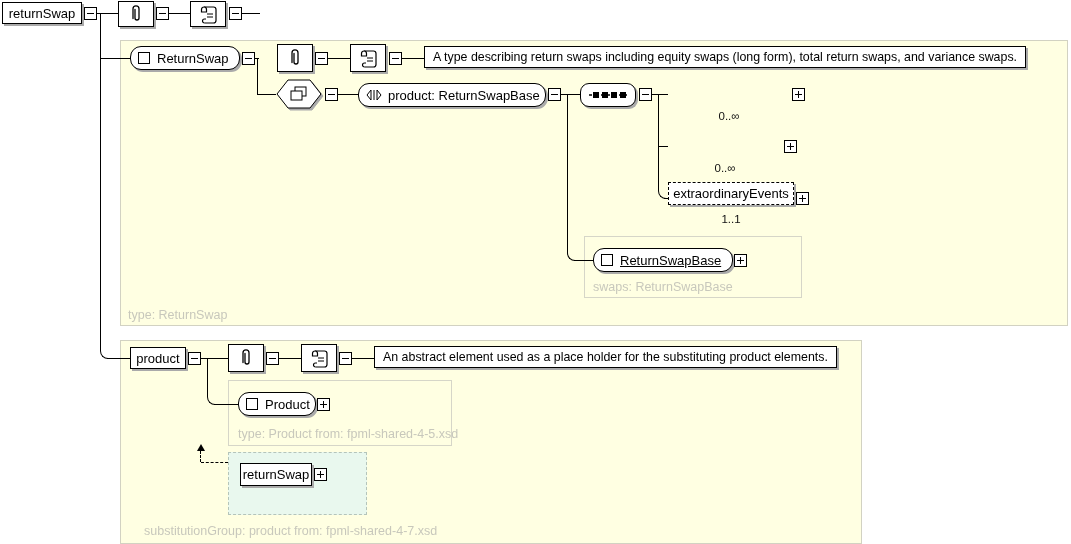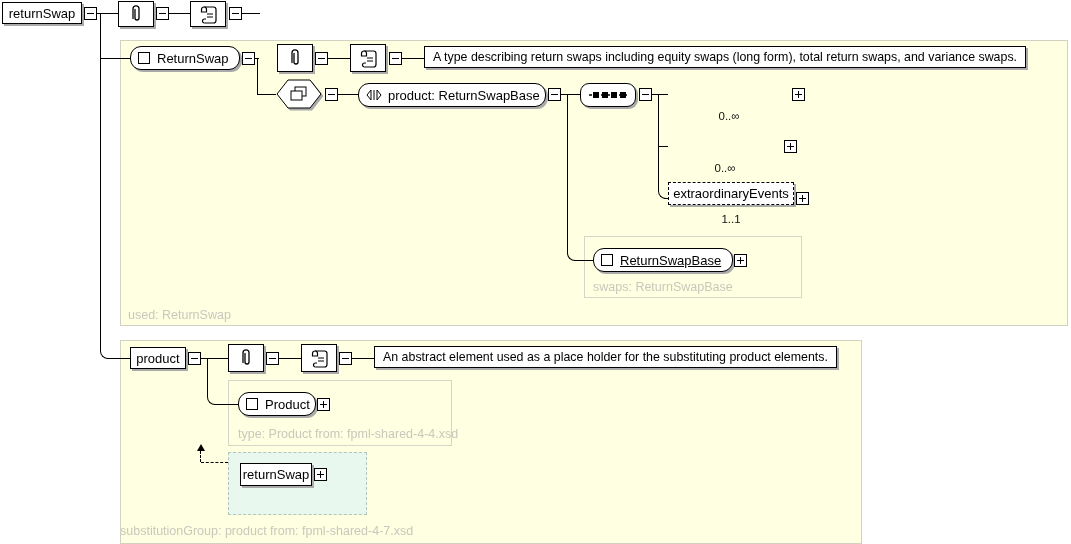--- a/index.html
+++ b/index.html
@@ -32,30 +32,30 @@
   .dashh{position:absolute;height:0;border-top:1px dashed #000;}
   .arrowhead{position:absolute;width:0;height:0;border-left:4px solid transparent;border-right:4px solid transparent;border-bottom:7px solid #000;}
   svg{display:block;}
 </style>
 </head>
 <body>
 
 <div class="canvas">
 
   <div class="panel" style="left:120px;top:40px;width:946px;height:284px;"></div>
-  <div class="muted" style="left:128px;top:308px;">used: ReturnSwap</div>
+  <div class="muted" style="left:128px;top:308px;">type: ReturnSwap</div>
 
   <div class="panel" style="left:120px;top:340px;width:740px;height:202px;"></div>
-  <div class="muted" style="left:120px;top:524px;">substitutionGroup: product from: fpml-shared-4-7.xsd</div>
+  <div class="muted" style="left:144px;top:524px;">substitutionGroup: product from: fpml-shared-4-7.xsd</div>
 
   <div class="container" style="left:584px;top:236px;width:216px;height:60px;"></div>
   <div class="muted" style="left:593px;top:280px;">swaps: ReturnSwapBase</div>
 
   <div class="container" style="left:228px;top:380px;width:222px;height:64px;"></div>
-  <div class="muted" style="left:238px;top:427px;">type: Product from: fpml-shared-4-4.xsd</div>
+  <div class="muted" style="left:238px;top:427px;">type: Product from: fpml-shared-4-5.xsd</div>
 
   <div class="subbox" style="left:228px;top:452px;width:137px;height:61px;"></div>
   <div class="muted" style="left:240px;top:468px;">substitution</div>
 
   <div class="hline" style="left:97px;top:13px;width:21px;"></div>
   <div class="hline" style="left:169px;top:13px;width:21px;"></div>
   <div class="hline" style="left:242px;top:13px;width:18px;"></div>
   <div class="vline" style="left:100px;top:13px;height:337px;"></div>
   <div class="corner" style="left:100px;top:350px;"></div>
   <div class="hline" style="left:107px;top:358px;width:23px;"></div>

